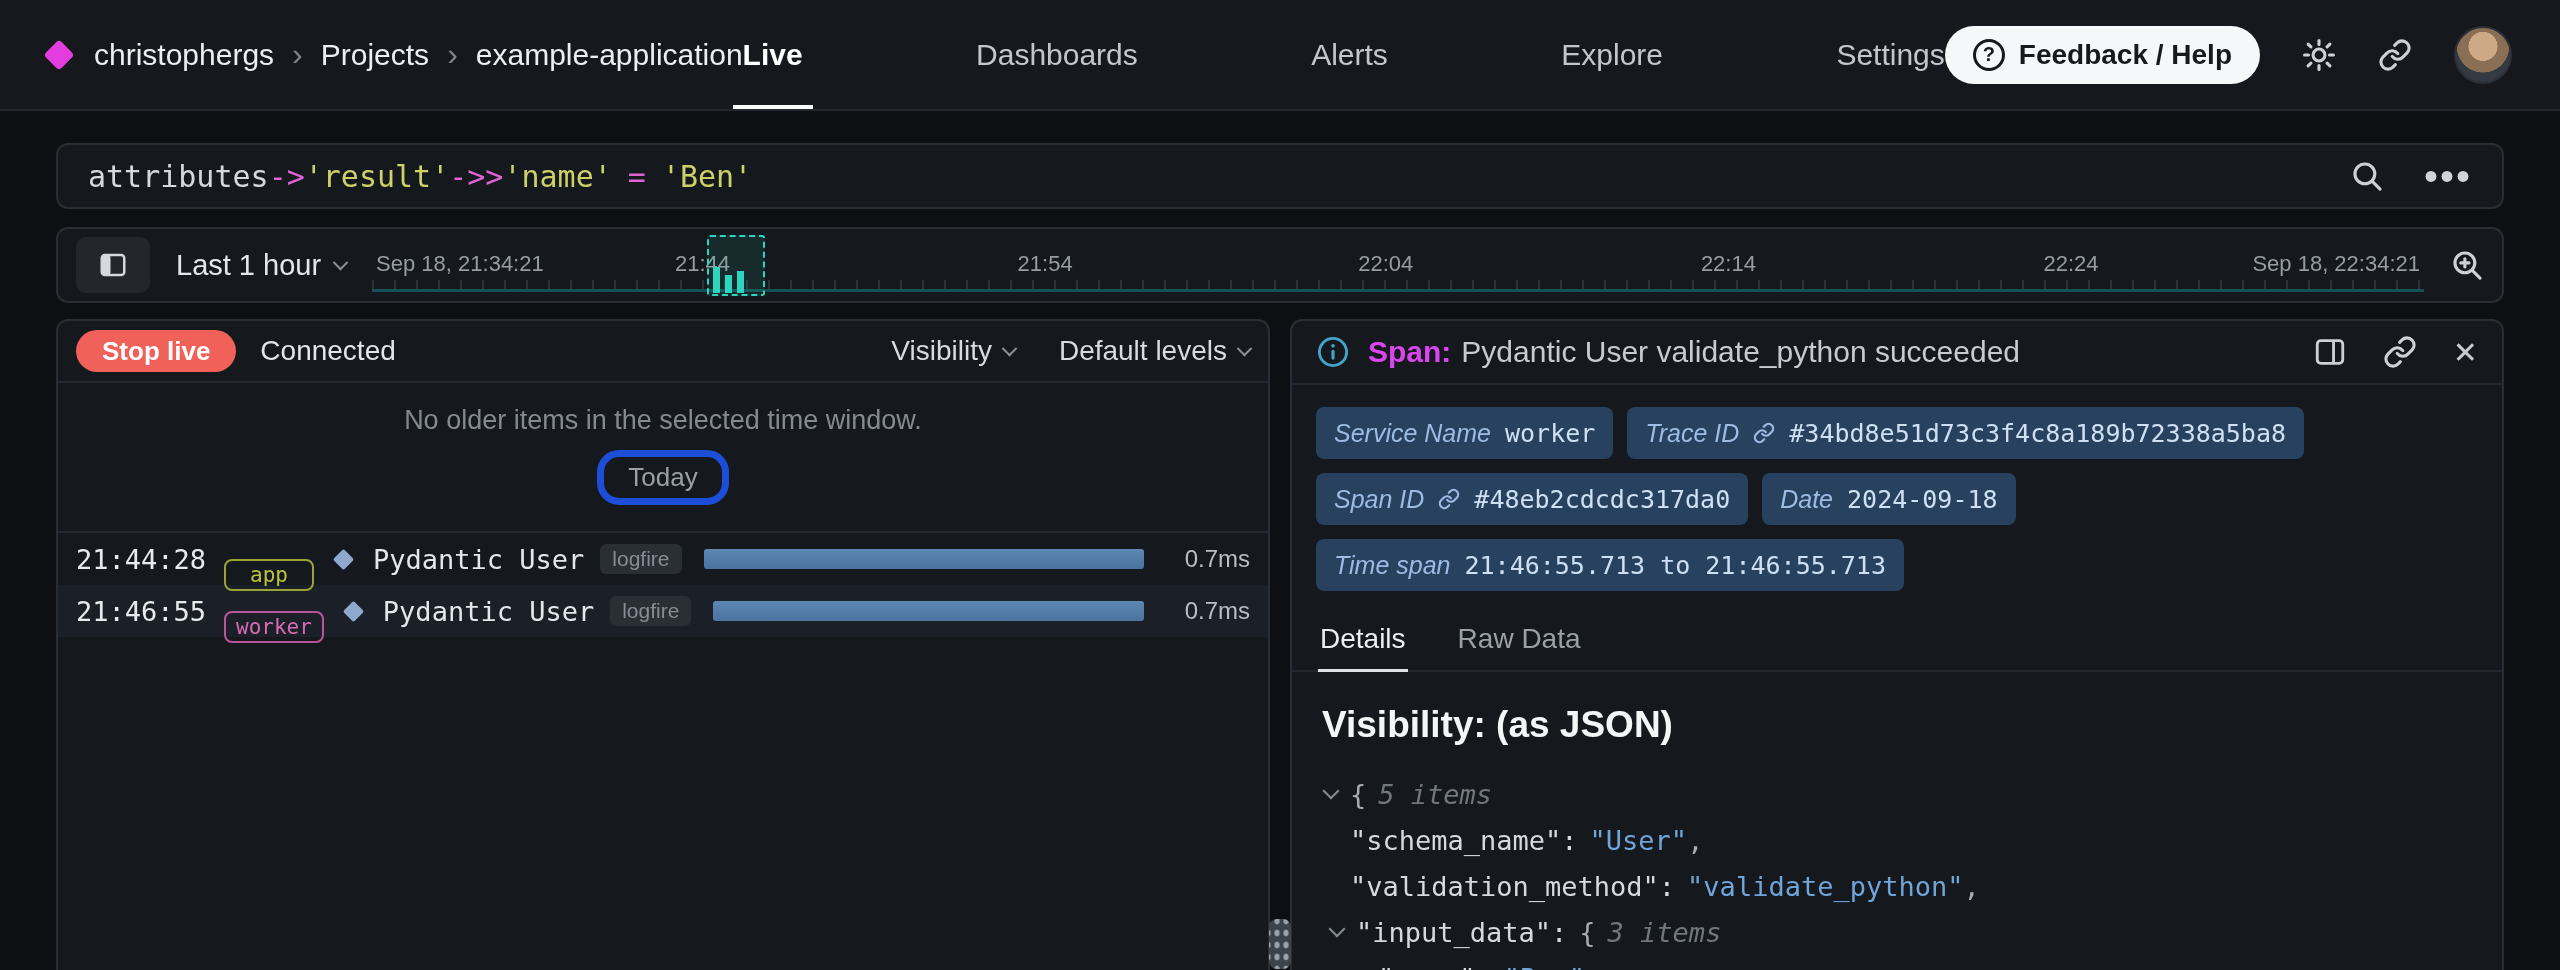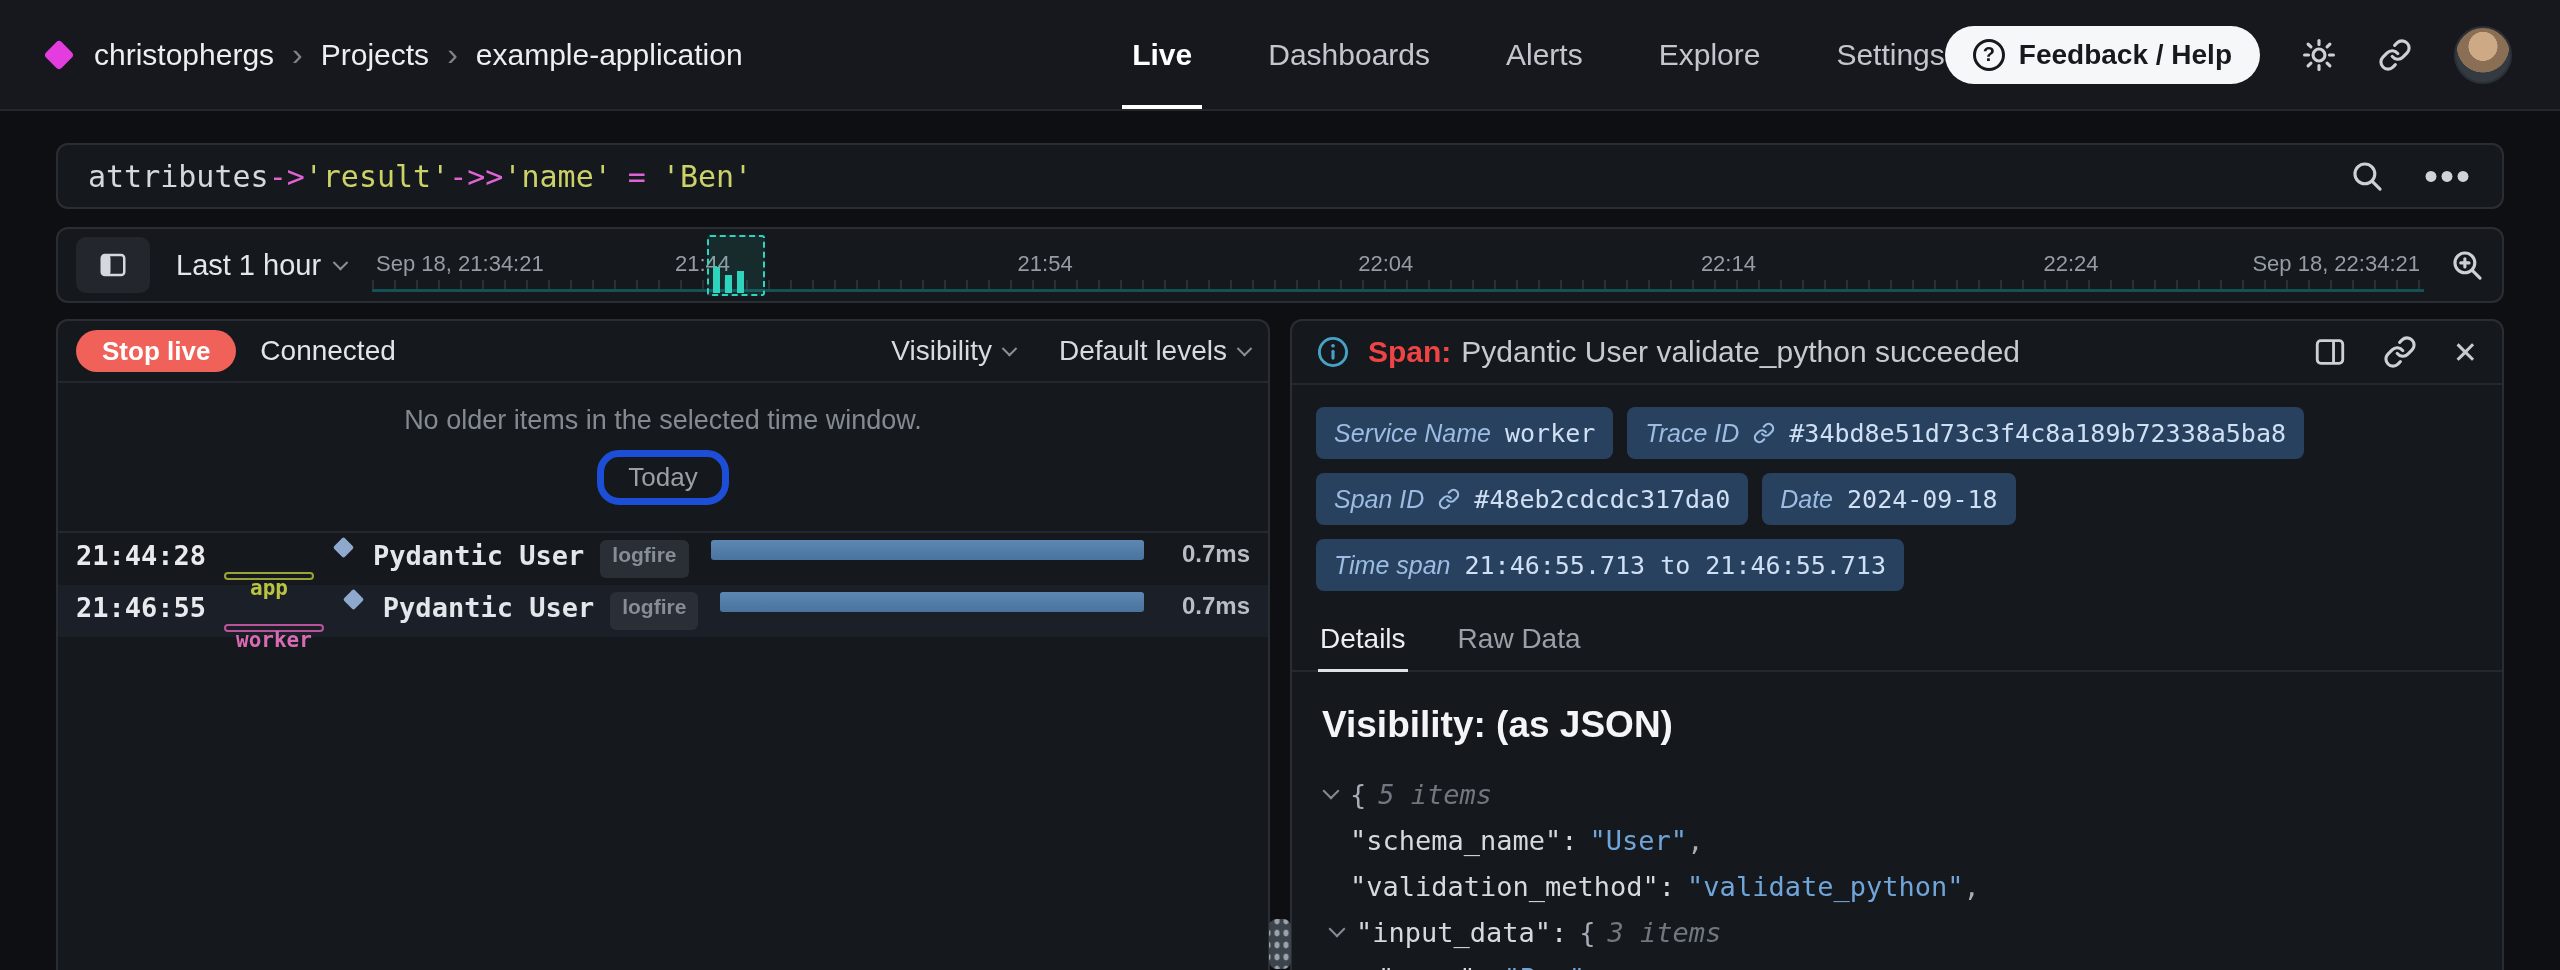--- a/index.html
+++ b/index.html
@@ -14,21 +14,21 @@
 
   
   header {
     height:111px; background:#16181d; border-bottom:2px solid #24272c;
     display:flex; align-items:center; padding:0 48px;
   }
   .crumbs { display:flex; align-items:center; gap:18px; font-size:30px; }
   .logo-diamond { width:22px; height:22px; background:#e33de0; transform:rotate(45deg); border-radius:4px; margin-right:6px; }
   .crumb { color:#eceef1; cursor:pointer; text-decoration:none; }
   .crumb-sep { color:#7d838b; font-size:32px; }
-  nav { flex:1; display:flex; justify-content:flex-end; gap:76px; height:100%; }
+  nav { flex:1; display:flex; justify-content:space-between; gap:76px; height:100%; }
   .nav-item { display:flex; align-items:center; height:100%; font-size:30px; color:#c3c7cd; position:relative; cursor:pointer; }
   .nav-item.active { color:#ffffff; font-weight:600; }
   .nav-item.active::after { content:""; position:absolute; left:-10px; right:-10px; bottom:0; height:4px; background:#ffffff; }
   .nav-right { display:flex; align-items:center; gap:42px; }
   .feedback-btn {
     display:flex; align-items:center; gap:14px; background:#f6f7f8; color:#17191d;
     border:none; border-radius:30px; height:58px; padding:0 28px; font-size:28px; font-weight:600; cursor:pointer;
     font-family:"Liberation Sans", sans-serif;
   }
   .qmark { width:32px; height:32px; border:3px solid #17191d; border-radius:50%; display:grid; place-items:center; font-size:20px; font-weight:700; }
@@ -89,38 +89,38 @@
 
   
   .lp-head { height:62px; display:flex; align-items:center; gap:24px; padding:0 18px; border-bottom:2px solid #24272d; }
   .stoplive { background:#ef6159; color:#fff; border:none; border-radius:22px; height:42px; padding:0 26px; font-size:26px; font-weight:600; cursor:pointer; font-family:"Liberation Sans", sans-serif; }
   .conn { font-size:28px; color:#e2e5e9; }
   .lp-head-right { margin-left:auto; display:flex; align-items:center; gap:44px; }
   .dd { display:flex; align-items:center; gap:12px; font-size:28px; color:#d8dbdf; cursor:pointer; }
   .lp-empty { text-align:center; padding:22px 0 26px; border-bottom:2px solid #24272d; }
   .empty-msg { font-size:27px; color:#848a92; }
   .today-btn { margin-top:14px; background:transparent; border:7px solid #1d4ed8; border-radius:22px; padding:5px 24px; color:#9aa0a8; font-size:26px; cursor:pointer; font-family:"Liberation Sans", sans-serif; }
-  .row { height:52px; display:flex; padding:7px 18px; gap:16px; cursor:pointer;font-weight:bold; }
+  .row { height:52px; display:flex; align-items:center; padding:16px 18px; gap:16px; cursor:pointer; }
   .row.selected { background:rgba(130,165,220,0.06); }
   .rtime { font-size:27px; color:#e8eaed; width:132px; }
   .tag { border:2px solid; border-radius:8px; min-width:90px; text-align:center; font-size:21px; padding:2px 10px; font-family:"DejaVu Sans Mono", monospace;margin-top:32px; }
   .tag-app { color:#bac53f; border-color:#99a336; }
   .tag-worker { color:#d86cb4; border-color:#b9549a; }
   .rdiamond { width:15px; height:15px; background:#8ea9cd; transform:rotate(45deg); border-radius:2px; margin:0 6px; flex:0 0 auto; }
   .rname { font-size:27px; color:#e3e6ea; }
   .chip { background:#2a2e35; color:#868d95; border-radius:6px; font-size:21px; padding:3px 12px; }
   .bartrack { flex:1; height:20px; margin:0 6px; }
   .barfill { display:block; height:100%; width:100%; border-radius:3px; background:linear-gradient(180deg,#5d88b4,#4a739e); }
   .dur { width:84px; text-align:right; font-size:24px; color:#b9bec5; }
 
   
   .rp-head { height:64px; display:flex; align-items:center; gap:18px; padding:0 24px; border-bottom:2px solid #24272d; }
   .info-ic { color:#45a4c6; display:grid; place-items:center; }
   .rp-title { font-size:30px; white-space:nowrap; overflow:hidden; }
-  .rp-title b { color:#ef4444; font-weight:700;margin-top:26px; }
+  .rp-title b { color:#d946ef; font-weight:700;margin-top:26px; }
   .rp-title-val { color:#c7cbd1; margin-left:10px; }
   .rp-icons { margin-left:auto; display:flex; align-items:center; gap:36px; color:#c7cbd1; }
   .close-x { font-size:30px; color:#c7cbd1; }
   .pills { display:flex; flex-wrap:wrap; gap:14px; padding:22px 24px 8px; }
   .pill { background:#28415f; border-radius:8px; height:52px; display:flex; align-items:center; gap:14px; padding:0 18px; font-size:25px; }
   .plabel { font-style:italic; color:#9dbce4; white-space:nowrap; }
   .pval { font-size:25px; color:#cfe0f4; white-space:nowrap; }
   .plink { color:#9dbce4; display:grid; place-items:center; }
   .icon20 { width:22px; height:22px; }
   .tabs { display:flex; gap:48px; padding:0 26px; border-bottom:2px solid #24272d; margin-top:8px; }

